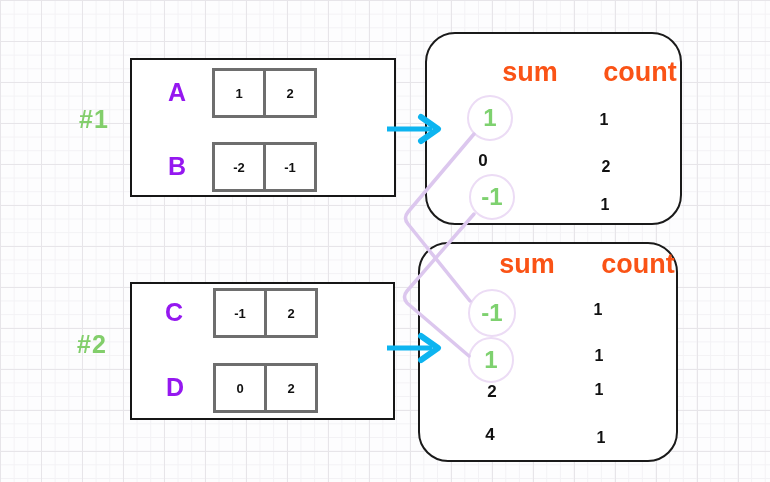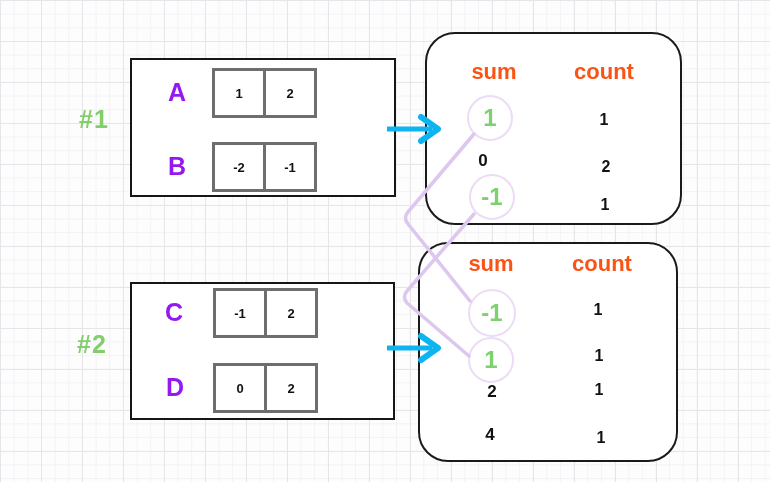--- a/index.html
+++ b/index.html
@@ -16,21 +16,21 @@
   }
   .abs-c{position:absolute;transform:translate(-50%,-50%);white-space:nowrap;}
   .ex-label{color:#82ce6b;font-size:25px;font-weight:700;letter-spacing:1px;}
   .array-box{position:absolute;background:#ffffff;border:2px solid #161616;box-sizing:border-box;}
   .arr-name{color:#9518f0;font-size:25px;font-weight:700;}
   .cellpair{position:absolute;display:flex;border:3px solid #6e6e6e;background:#fff;box-sizing:border-box;}
   .cell{width:48px;height:44px;display:flex;align-items:center;justify-content:center;
         font-size:13px;font-weight:700;color:#111;}
   .cell + .cell{border-left:3px solid #6e6e6e;}
   .result-box{position:absolute;background:#ffffff;border:2px solid #1a1a1a;border-radius:30px;box-sizing:border-box;}
-  .th{color:#fa5316;font-size:22px;font-weight:600;}
+  .th{color:#fa5316;font-size:27px;font-weight:600;margin-left:36px;}
   .sum-val{color:#111;font-size:17px;font-weight:700;}
   .cnt-val{color:#111;font-size:16px;font-weight:700;}
   .hl-circle{
     position:absolute;transform:translate(-50%,-50%);
     width:42px;height:42px;border-radius:50%;
     border:2px solid #ecdcf5;background:transparent;
     display:flex;align-items:center;justify-content:center;
     color:#7ed16f;font-size:24px;font-weight:600;
   }
   svg.overlay{position:absolute;left:0;top:0;z-index:6;pointer-events:none;}

